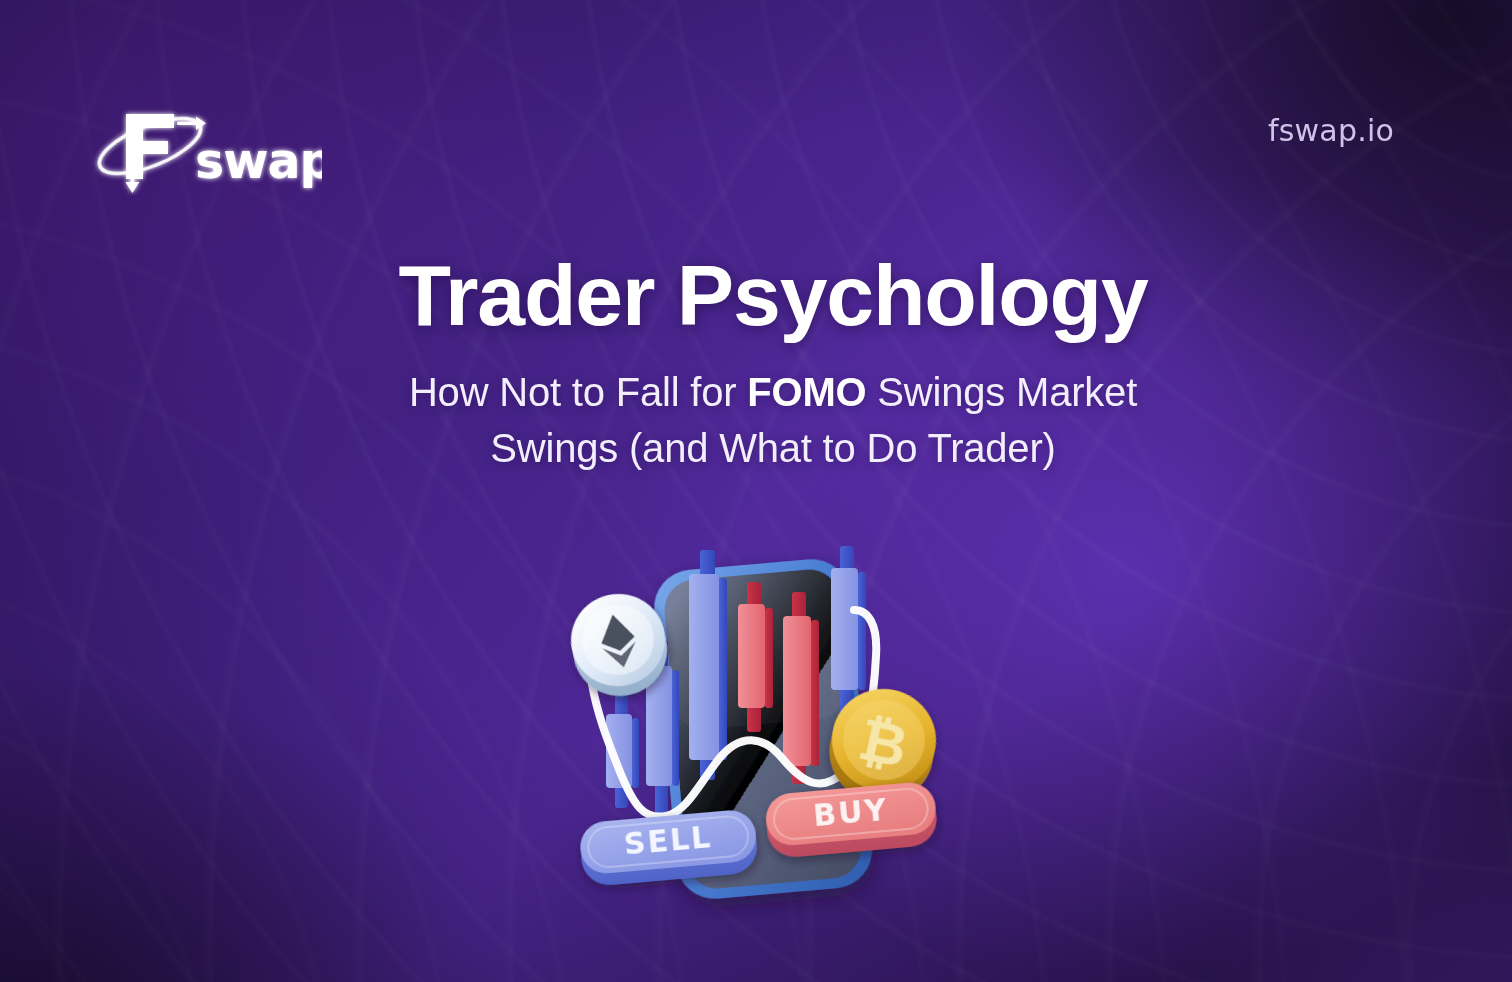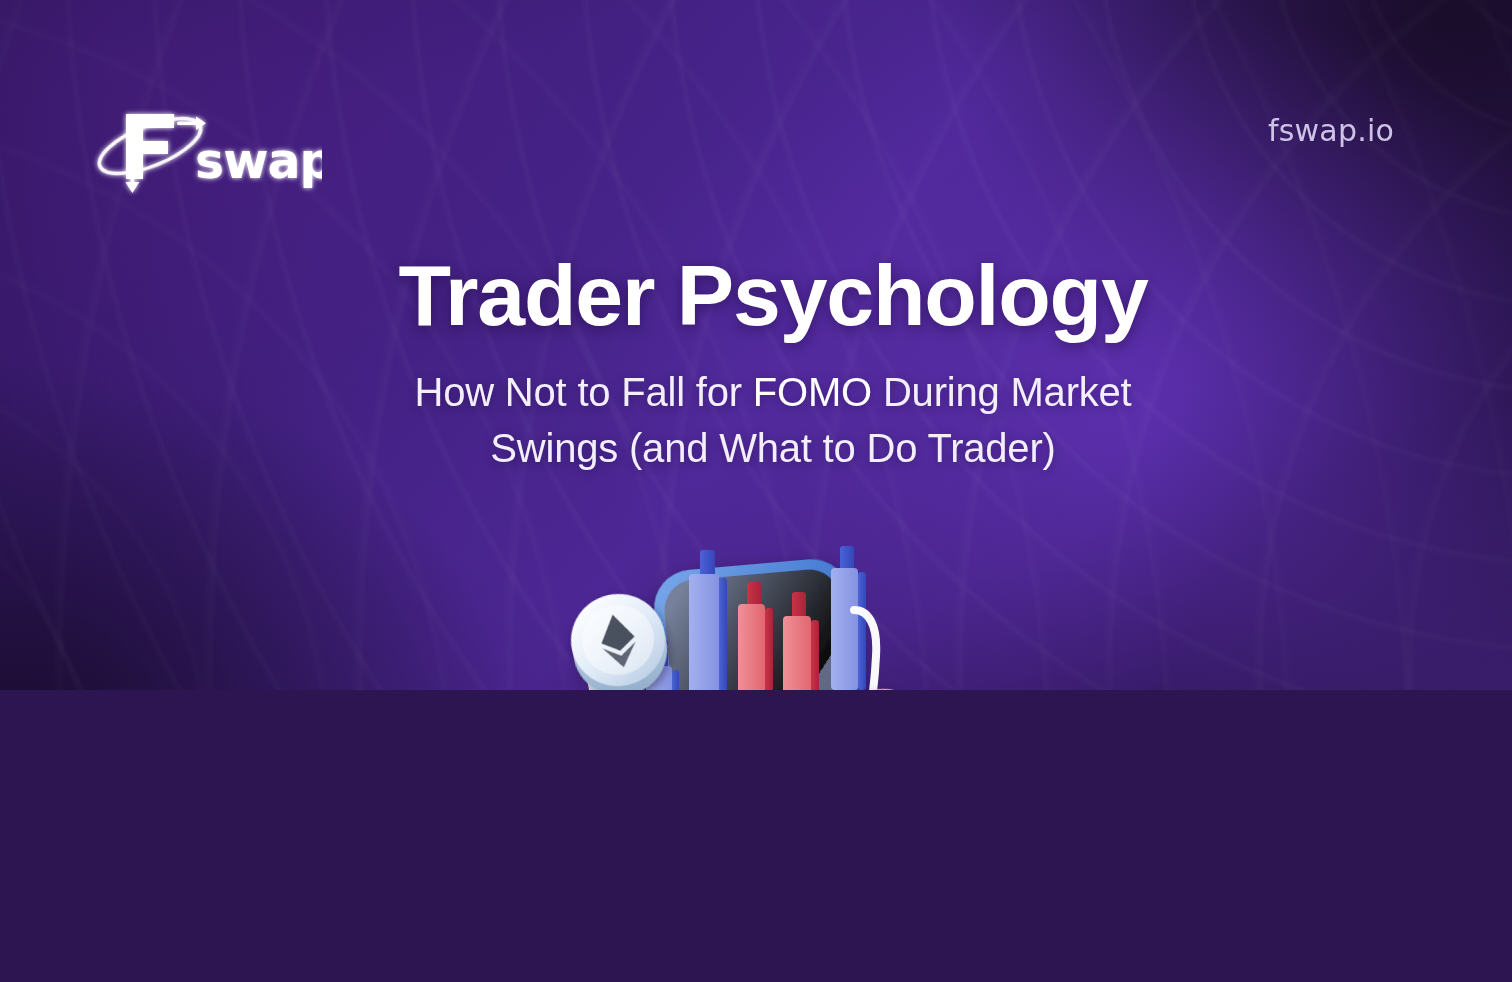--- a/index.html
+++ b/index.html
@@ -6,21 +6,21 @@
   html, body { width:1512px; height:982px; overflow:hidden; }
   body {
     font-family: "Liberation Sans", sans-serif;
     background:#2c1550;
     position:relative;
   }
 
   
   #stage {
     position:absolute; inset:0;
-    width:1512px; height:690px;
+    width:1512px; height:982px;
     overflow:hidden;
     background:
       radial-gradient(ellipse 900px 700px at 112% 118%, #6a37c4 0%, rgba(106,55,196,0) 62%),
       radial-gradient(ellipse 820px 640px at 74% 58%, #5c2fae 0%, rgba(92,47,174,0) 64%),
       radial-gradient(ellipse 700px 560px at 8% 10%, #4b2188 0%, rgba(75,33,136,0) 70%),
       radial-gradient(ellipse 760px 620px at 96% 2%, #1d0f2e 0%, rgba(29,15,46,0) 66%),
       radial-gradient(ellipse 700px 520px at 2% 104%, #21103c 0%, rgba(33,16,60,0) 68%),
       linear-gradient(128deg, #3d1a74 0%, #412080 28%, #4d2795 52%, #3a1c6e 74%, #241242 100%);
   }
   
@@ -98,21 +98,21 @@
   }
   #subtitle {
     margin-top:24px;
     font-size:40px;
     font-weight:normal;
     color:#f3eefb;
     line-height:1.40;
     letter-spacing:-.2px;
     text-shadow:0 2px 10px rgba(20,5,45,.35);
   }
-  #subtitle b { font-weight:normal; color:#ffffff; }
+  #subtitle b { font-weight:bold; color:#ffffff; }
 
   
   #illustration {
     position:absolute; left:558px; top:528px;
     width:410px; height:400px;
   }
 </style>
 </head>
 <body>
 
@@ -155,21 +155,21 @@
 
       <text x="103" y="82" font-family="DejaVu Sans, sans-serif" font-size="49" font-weight="bold" fill="#ffffff" letter-spacing="-1" filter="url(#lglow)">swap</text>
     </svg>
   </div>
 
   <div id="watermark">fswap.io</div>
 
   <div id="headings">
     <h1 id="page-title">Trader Psychology</h1>
     <div id="subtitle">
-      <div><span>How Not to Fall for </span><b>FOMO</b><span> During Market</span></div>
+      <div><span>How Not to Fall for </span><b>FOMO</b><span> Swings Market</span></div>
       <div>Swings (and What to Do Trader)</div>
     </div>
   </div>
 
   <div id="illustration">
     <svg width="410" height="400" viewBox="0 0 410 400">
       <defs>
         <linearGradient id="gFrame" x1="0" y1="0" x2="1" y2="1">
           <stop offset="0%" stop-color="#79a8ea"></stop>
           <stop offset="45%" stop-color="#4a7fd4"></stop>

